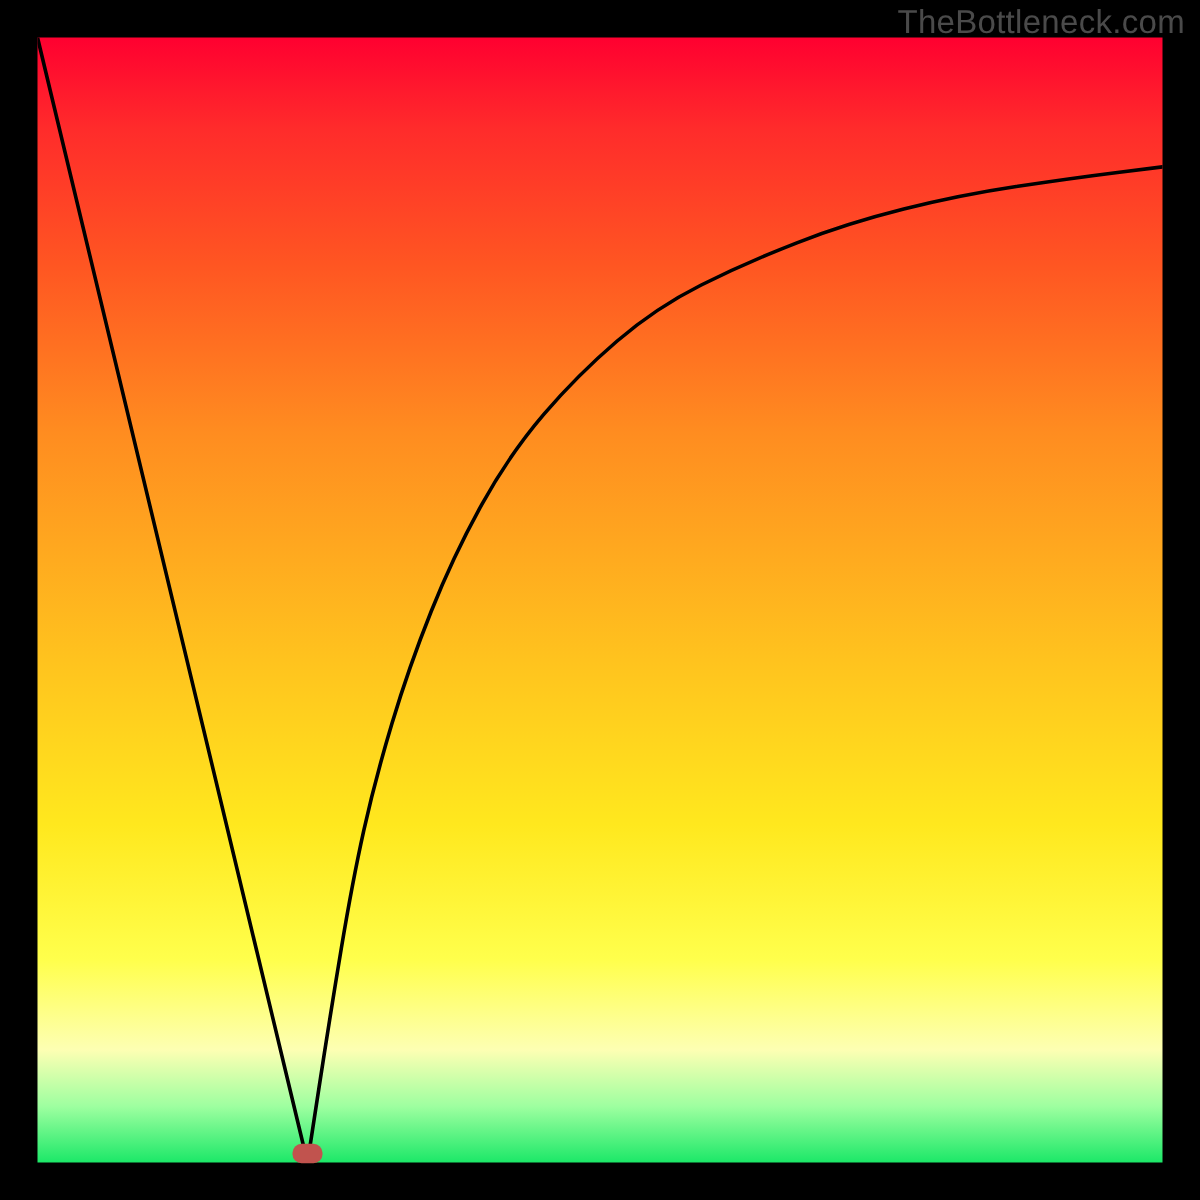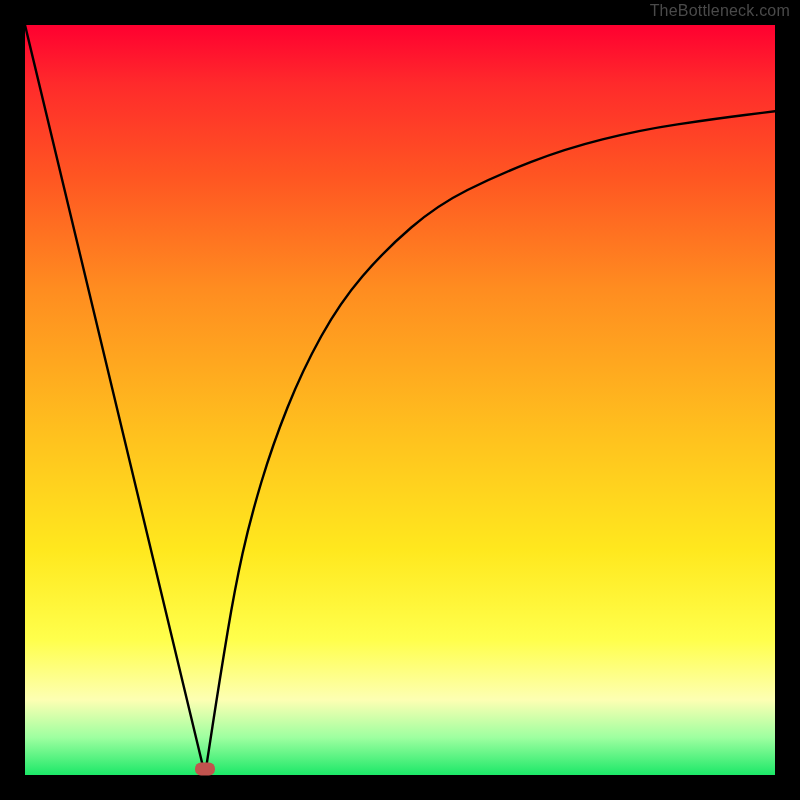--- a/index.html
+++ b/index.html
@@ -29,21 +29,21 @@
       #fdffb3 90%,
       #9effa0 95%,
       #1ce868 100%
     );
   }
   .watermark {
     position: absolute;
     top: 2px;
     right: 10px;
     color: #4a4a4a;
-    font-size: 16px;
+    font-size: 22px;
     font-weight: 500;
     letter-spacing: 0.2px;
     z-index: 5;
   }
   svg.curve {
     position: absolute;
     left: 0;
     top: 0;
     width: 750px;
     height: 750px;

